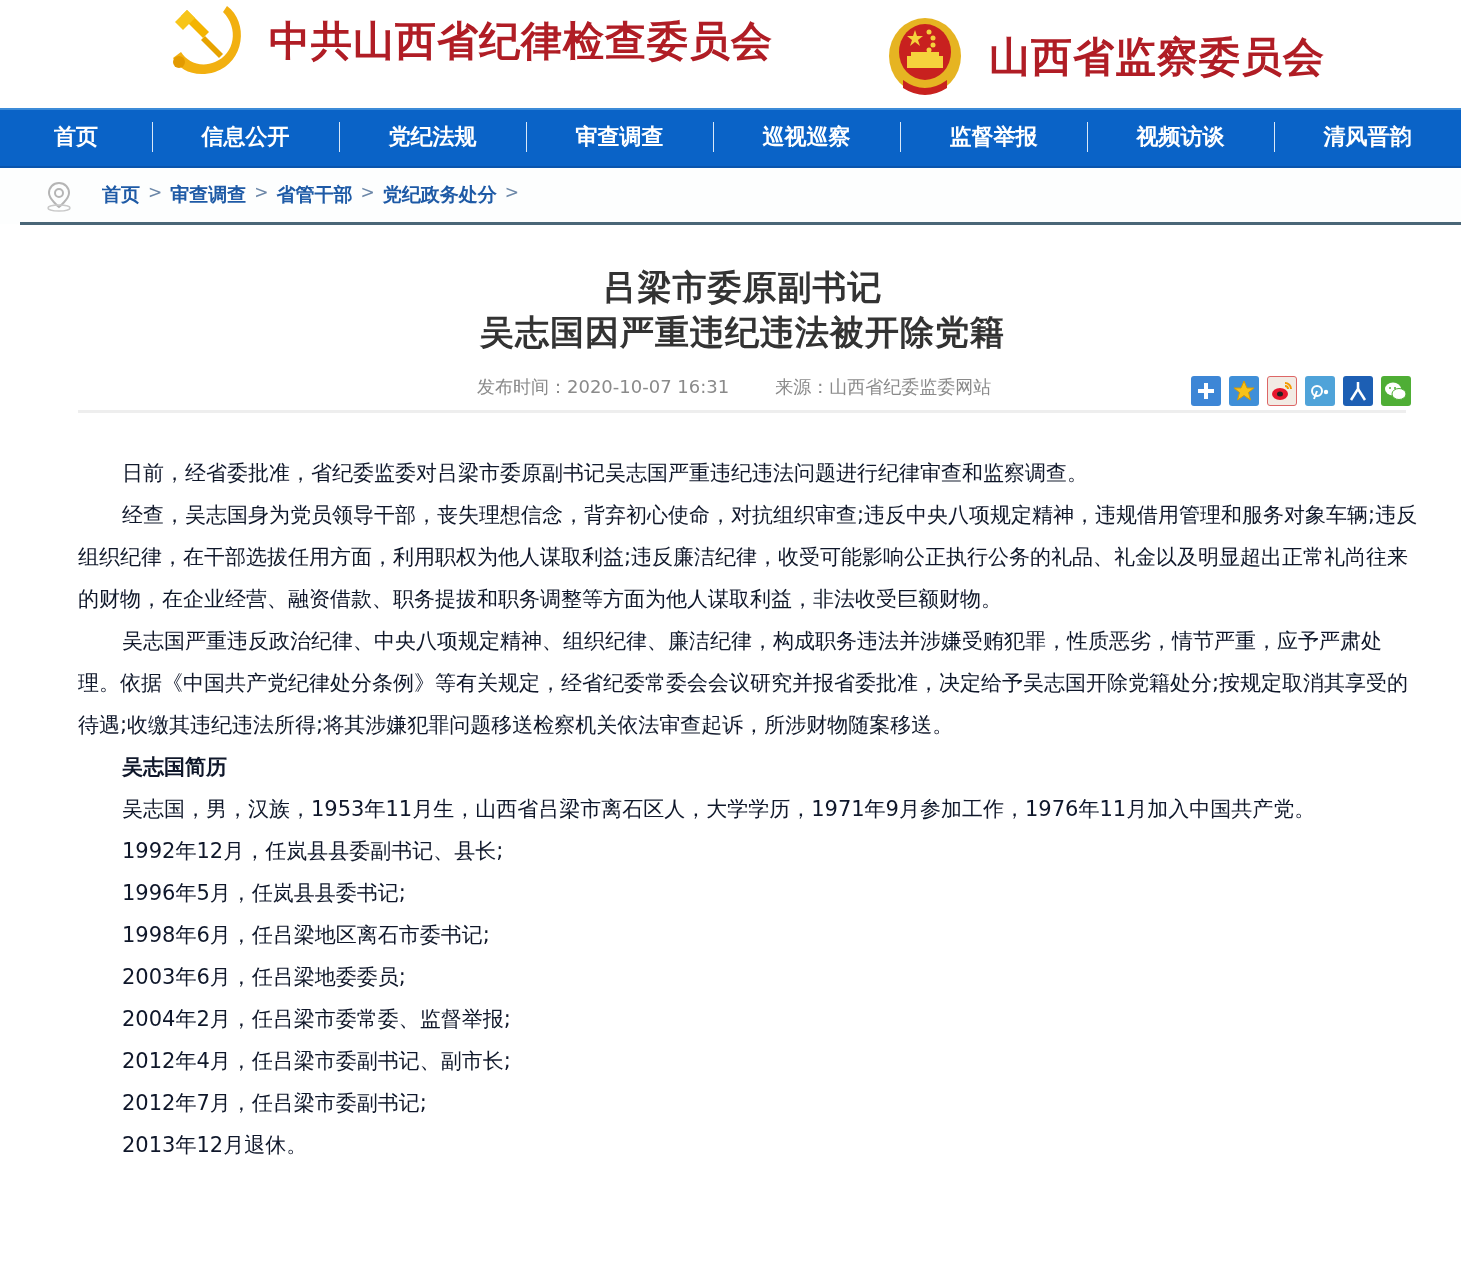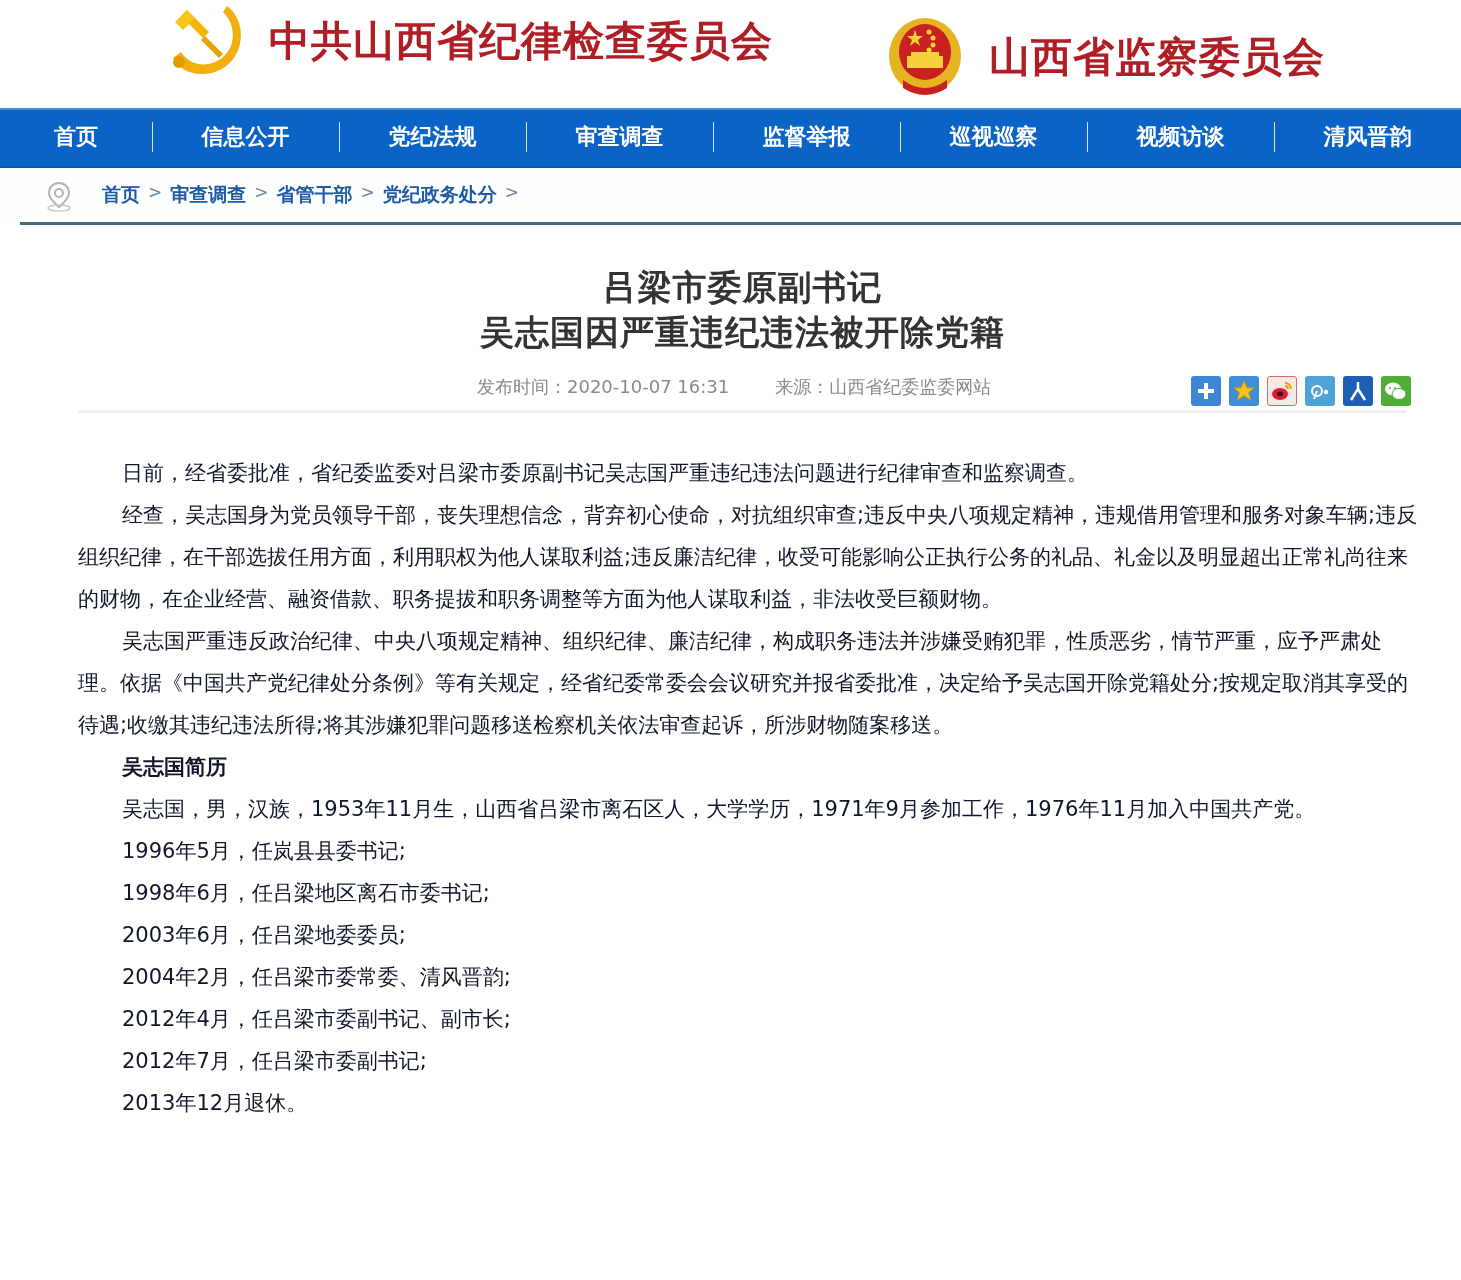--- a/index.html
+++ b/index.html
@@ -74,22 +74,22 @@
     </svg>
     <span class="logo-text">山西省监察委员会</span>
   </div>
 </header>
 
 <nav class="navbar">
   <div class="nav-item">首页</div>
   <div class="nav-item">信息公开</div>
   <div class="nav-item">党纪法规</div>
   <div class="nav-item">审查调查</div>
+  <div class="nav-item">巡视巡察</div>
   <div class="nav-item">监督举报</div>
-  <div class="nav-item">巡视巡察</div>
   <div class="nav-item">视频访谈</div>
   <div class="nav-item">清风晋韵</div>
 </nav>
 
 <div class="crumbs">
   <svg class="crumb-pin" width="30" height="32" viewBox="0 0 30 32">
     <path d="M15 3 C9 3 5 7.5 5 13 C5 19 15 27 15 27 C15 27 25 19 25 13 C25 7.5 21 3 15 3 Z" fill="none" stroke="#b5b5b5" stroke-width="2"></path>
     <circle cx="15" cy="13" r="4" fill="none" stroke="#b5b5b5" stroke-width="2"></circle>
     <ellipse cx="15" cy="28" rx="11" ry="3" fill="none" stroke="#c9c9c9" stroke-width="1.5"></ellipse>
   </svg>
@@ -158,20 +158,21 @@
 </div>
 
 <div class="meta-rule"></div>
 
 <article class="article">
   <p>日前，经省委批准，省纪委监委对吕梁市委原副书记吴志国严重违纪违法问题进行纪律审查和监察调查。</p>
   <p>经查，吴志国身为党员领导干部，丧失理想信念，背弃初心使命，对抗组织审查;违反中央八项规定精神，违规借用管理和服务对象车辆;违反组织纪律，在干部选拔任用方面，利用职权为他人谋取利益;违反廉洁纪律，收受可能影响公正执行公务的礼品、礼金以及明显超出正常礼尚往来的财物，在企业经营、融资借款、职务提拔和职务调整等方面为他人谋取利益，非法收受巨额财物。</p>
   <p>吴志国严重违反政治纪律、中央八项规定精神、组织纪律、廉洁纪律，构成职务违法并涉嫌受贿犯罪，性质恶劣，情节严重，应予严肃处理。依据《中国共产党纪律处分条例》等有关规定，经省纪委常委会会议研究并报省委批准，决定给予吴志国开除党籍处分;按规定取消其享受的待遇;收缴其违纪违法所得;将其涉嫌犯罪问题移送检察机关依法审查起诉，所涉财物随案移送。</p>
   <p class="heading">吴志国简历</p>
   <p class="cv">吴志国，男，汉族，1953年11月生，山西省吕梁市离石区人，大学学历，1971年9月参加工作，1976年11月加入中国共产党。</p>
+  <p class="cv">1992年12月，任岚县县委副书记、县长;</p>
   <p class="cv">1996年5月，任岚县县委书记;</p>
   <p class="cv">1998年6月，任吕梁地区离石市委书记;</p>
   <p class="cv">2003年6月，任吕梁地委委员;</p>
-  <p class="cv">2004年2月，任吕梁市委常委、清风晋韵;</p>
+  <p class="cv">2004年2月，任吕梁市委常委、监督举报;</p>
   <p class="cv">2012年4月，任吕梁市委副书记、副市长;</p>
   <p class="cv">2012年7月，任吕梁市委副书记;</p>
   <p class="cv">2013年12月退休。</p>
 </article>
 
 </body></html>

